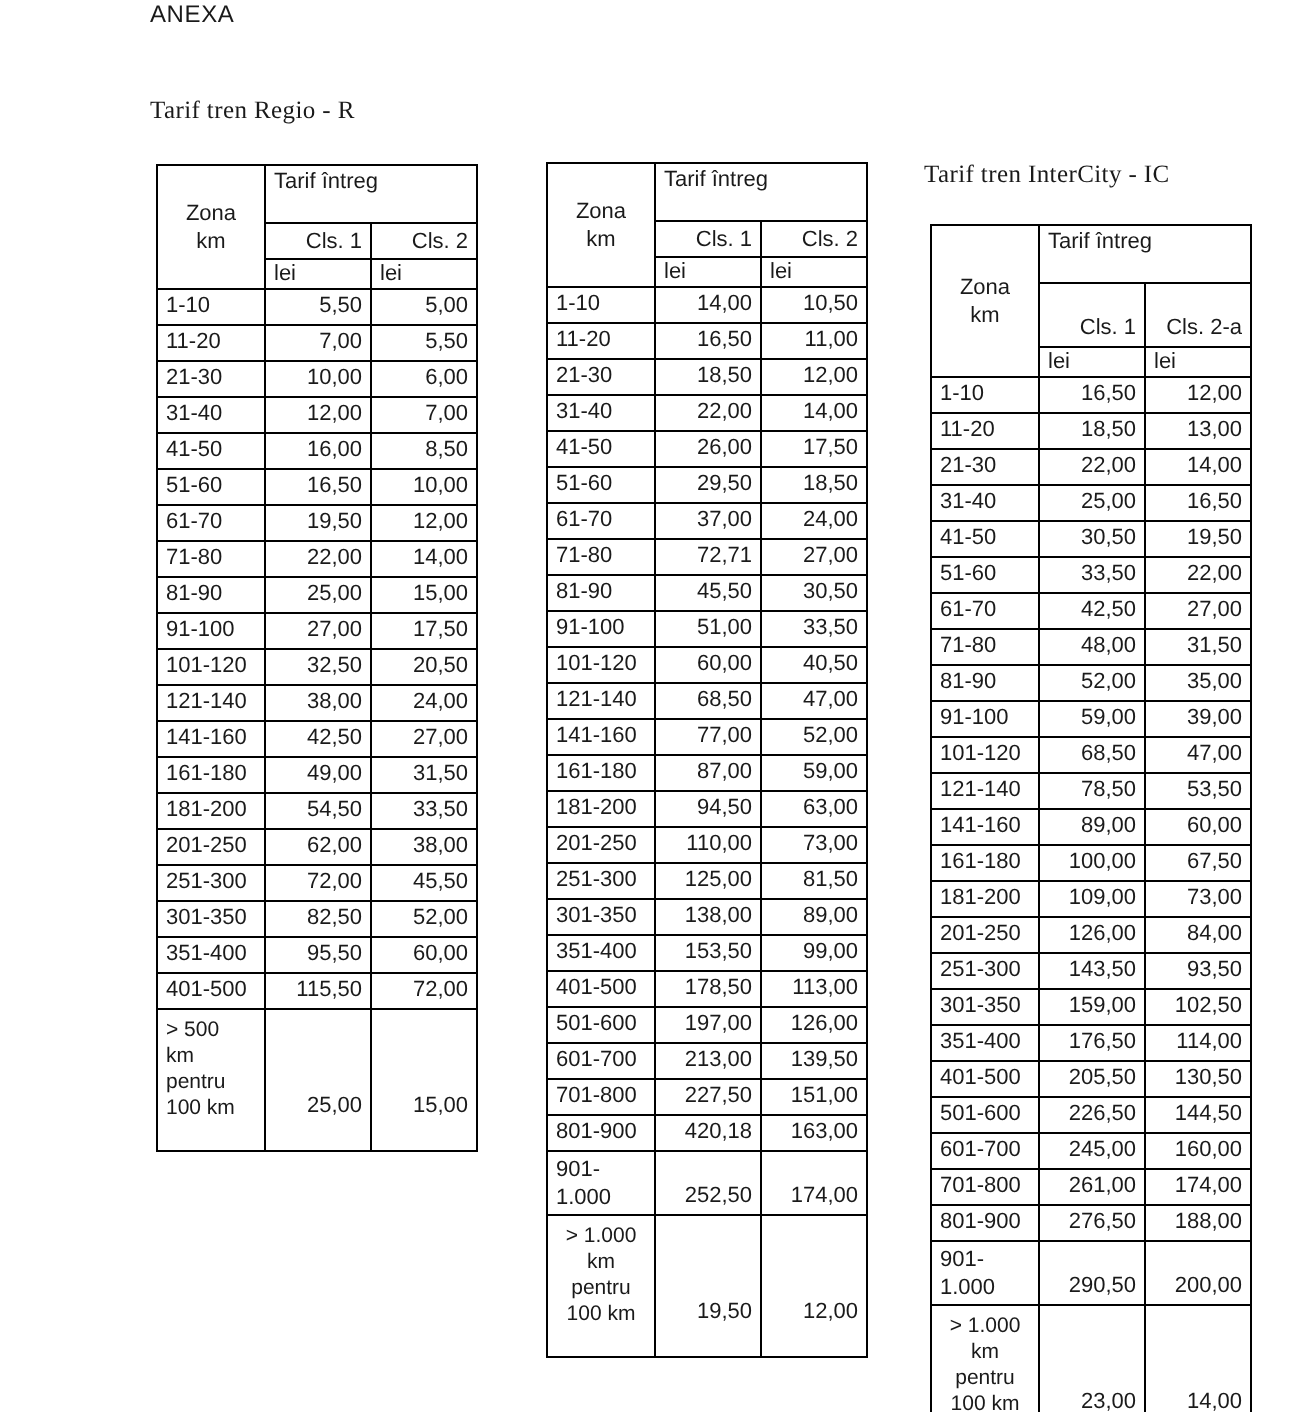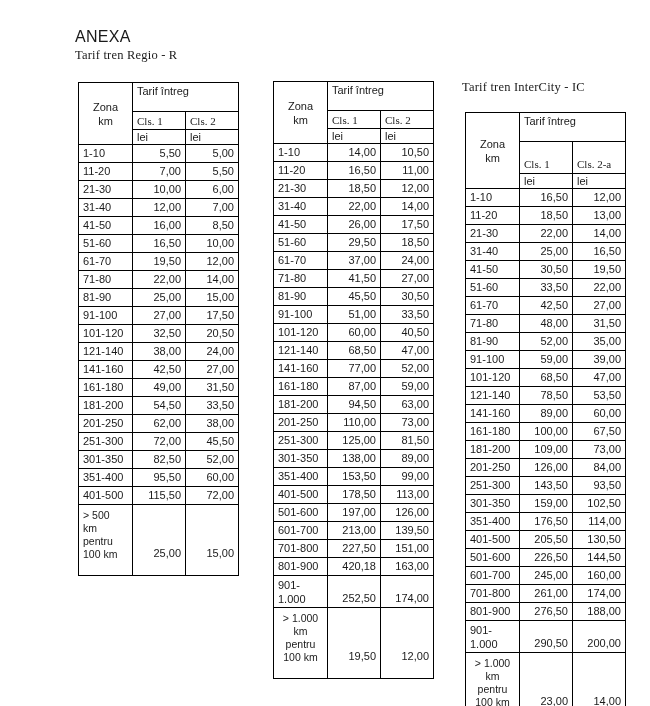--- a/index.html
+++ b/index.html
@@ -12,22 +12,22 @@
   #page {
     position: relative;
     width: 650px;
     height: 706px;
     background: #ffffff;
     overflow: hidden;
   }
   #anexa {
     position: absolute;
     left: 75px;
-    top: 28px;
-    font-size: 16px;
+    top: 0;
+    font-size: 12px;
     letter-spacing: 0.3px;
   }
   .block { position: absolute; }
   #block-regio      { left: 75px;  top: 47px; }
   #block-interregio { left: 270px; top: 63px; }
   #block-intercity  { left: 462px; top: 79px; }
   .table-title {
     font-size: 12.5px;
     line-height: 16px;
     white-space: nowrap;
@@ -59,24 +59,23 @@
     white-space: pre-line;
     line-height: 14px;
   }
   th.th-tarif {
     text-align: left;
     vertical-align: top;
     height: 26px;
     padding-top: 2px;
   }
   th.th-cls {
-    text-align: left;
+    text-align: right;
     height: 17px;
     line-height: 16px;
-    font-family: Liberation Serif, serif;
   }
   .tall-cls th.th-cls {
     height: 30px;
     vertical-align: bottom;
     padding-bottom: 1px;
   }
   th.th-lei {
     text-align: left;
     height: 14px;
     line-height: 13px;
@@ -293,21 +292,21 @@
             <td class="num">29,50</td>
             <td class="num">18,50</td>
           </tr>
           <tr>
             <td class="zona">61-70</td>
             <td class="num">37,00</td>
             <td class="num">24,00</td>
           </tr>
           <tr>
             <td class="zona">71-80</td>
-            <td class="num">41,50</td>
+            <td class="num">72,71</td>
             <td class="num">27,00</td>
           </tr>
           <tr>
             <td class="zona">81-90</td>
             <td class="num">45,50</td>
             <td class="num">30,50</td>
           </tr>
           <tr>
             <td class="zona">91-100</td>
             <td class="num">51,00</td>

